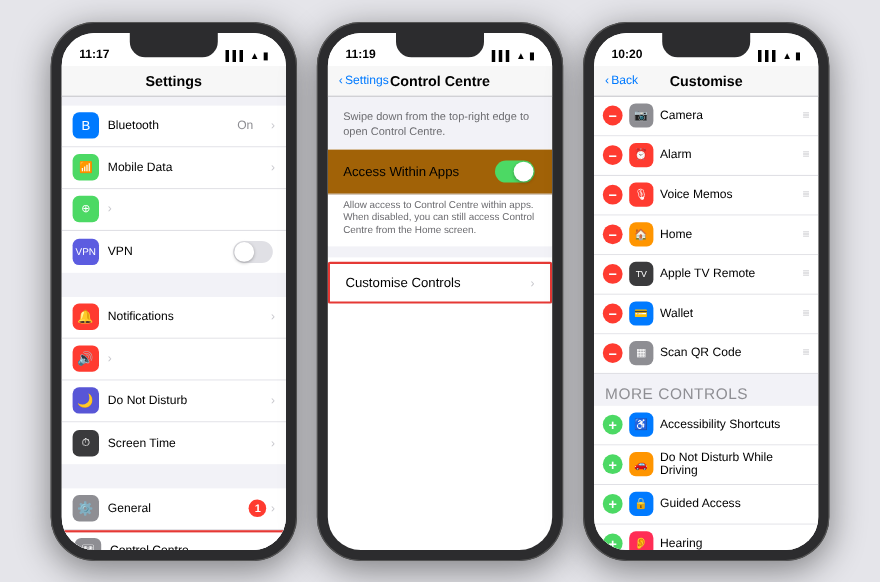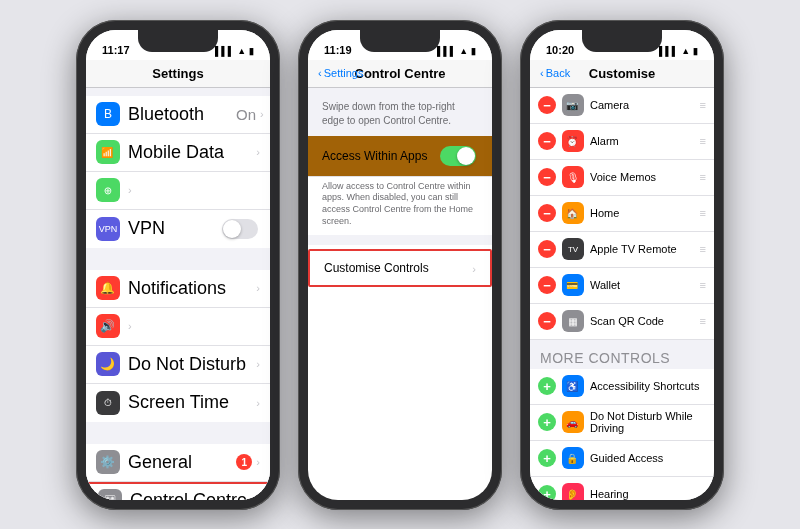--- a/index.html
+++ b/index.html
@@ -10,21 +10,21 @@
       display: flex;
       align-items: center;
       justify-content: center;
       gap: 18px;
       font-family: -apple-system, 'SF Pro Text', 'Helvetica Neue', Arial, sans-serif;
       overflow: hidden;
     }
 
     
     .phone {
-      width: 204px;
+      width: 224px;
       height: 490px;
       background: #2c2c2e;
       border-radius: 40px;
       padding: 10px;
       box-shadow: 0 8px 32px rgba(0,0,0,0.45), inset 0 0 0 1px #555;
       display: flex;
       flex-direction: column;
       position: relative;
     }
     .phone-screen {
@@ -128,28 +128,28 @@
       border-radius: 6px;
       margin-right: 8px;
       display: flex;
       align-items: center;
       justify-content: center;
       font-size: 13px;
       flex-shrink: 0;
     }
 
     .item-label {
-      font-size: 18px;
+      font-size: 11px;
       color: #000;
       flex: 1;
     }
     .item-value {
-      font-size: 15px;
+      font-size: 11px;
       color: #8e8e93;
-      margin-right: 4px;
+      margin-right: 16px;
       padding-left: 32px;
     }
     .chevron {
       color: #c7c7cc;
       font-size: 11px;
     }
     .badge {
       background: #ff3b30;
       color: #fff;
       font-size: 10px;

